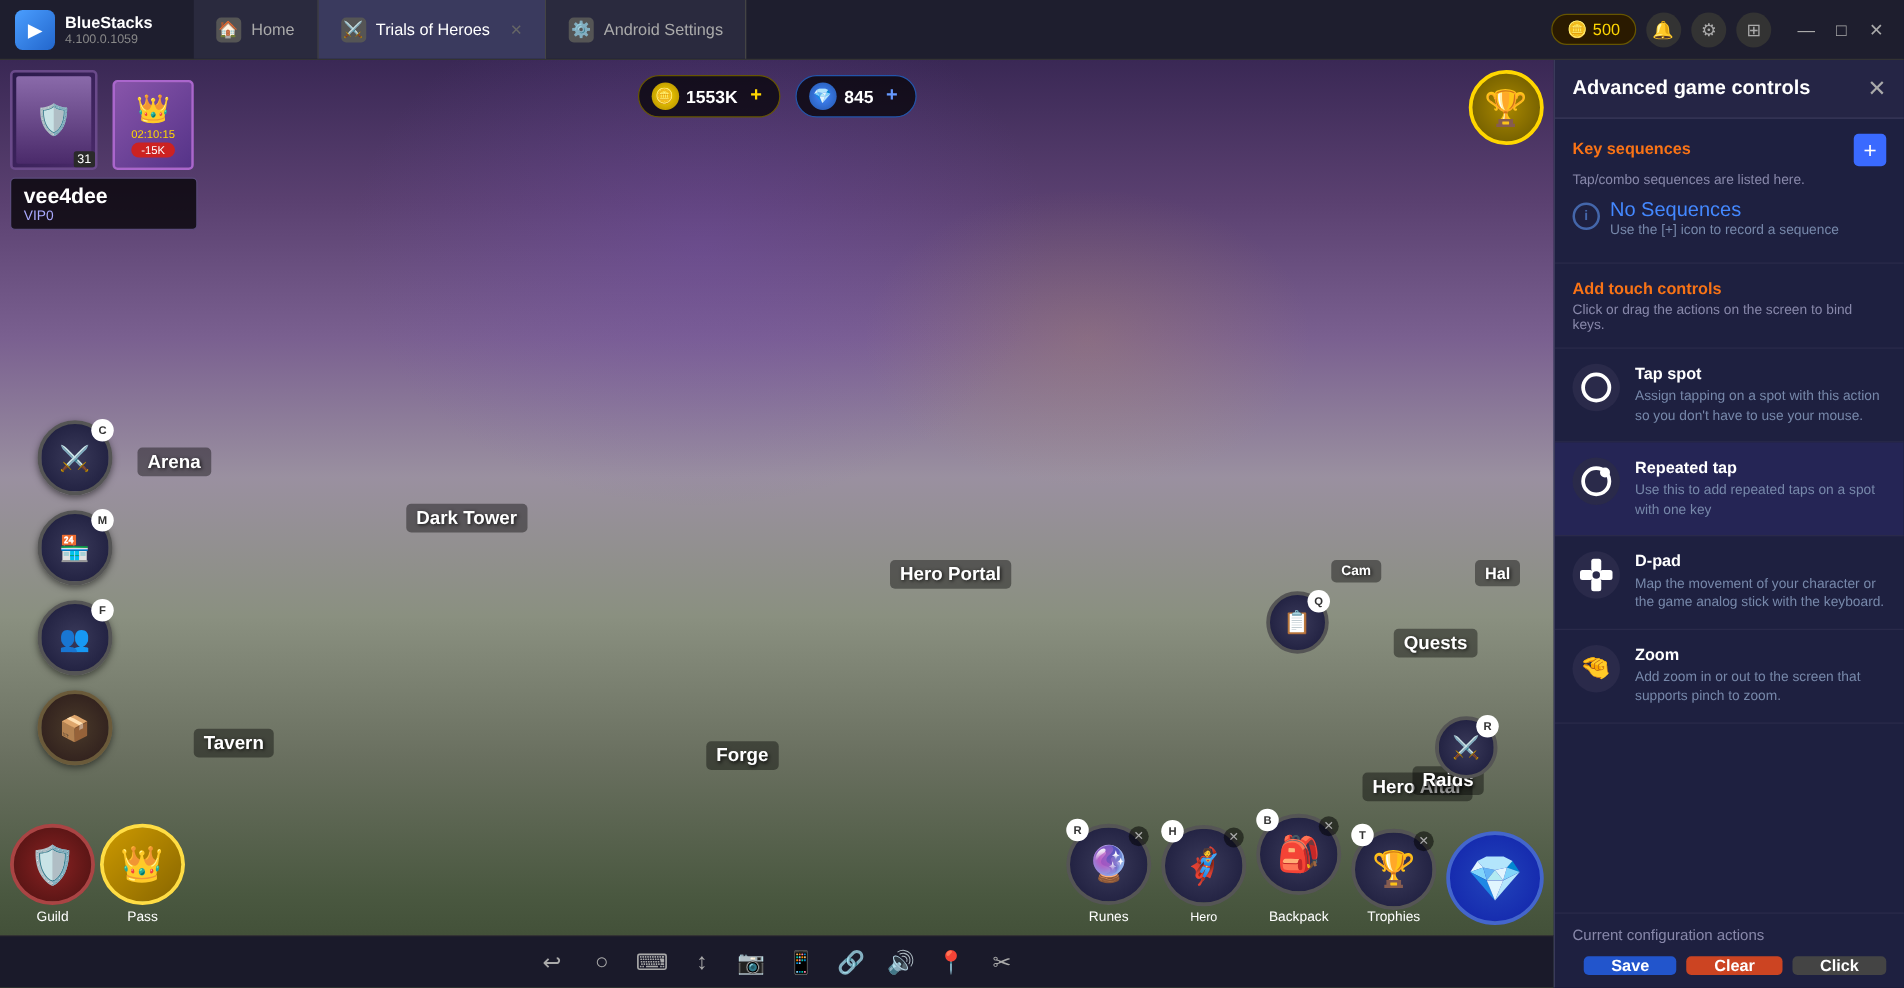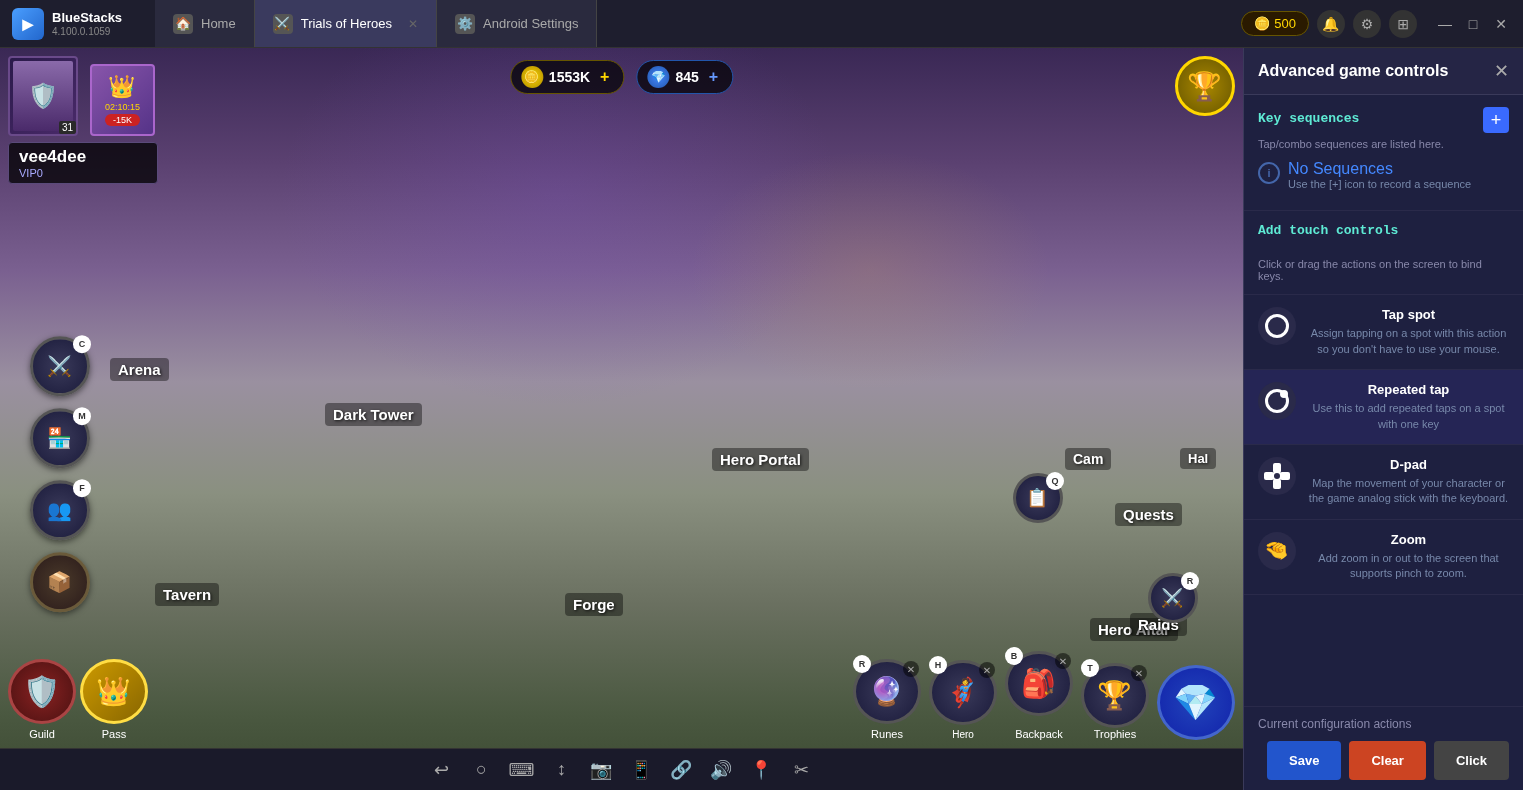--- a/index.html
+++ b/index.html
@@ -129,53 +129,53 @@
       padding: 12px 14px; background: #252545; border-bottom: 1px solid #3a3a5a;
     }
     .panel-title { color: white; font-size: 16px; font-weight: bold; }
     .panel-close { color: #aaa; font-size: 18px; cursor: pointer; }
     .panel-add-btn {
       width: 26px; height: 26px; background: #3a6aff; border-radius: 4px;
       display: flex; align-items: center; justify-content: center; color: white; font-size: 18px; cursor: pointer;
     }
 
     .panel-section { padding: 12px 14px; border-bottom: 1px solid #2a2a4a; }
-    .section-title { color: #5eead4; font-size: 13px; font-weight: bold; margin-bottom: 4px; font-family: Liberation Mono, monospace; }
+    .section-title { color: #f97316; font-size: 13px; font-weight: bold; margin-bottom: 4px; }
     .section-desc { color: #8888aa; font-size: 11px; line-height: 1.4; }
 
     .no-sequences { display: flex; align-items: flex-start; gap: 8px; padding: 8px 0; }
     .info-icon { width: 22px; height: 22px; border-radius: 50%; border: 2px solid #4466aa; display: flex; align-items: center; justify-content: center; color: #4466aa; font-size: 11px; font-weight: bold; flex-shrink: 0; margin-top: 2px; }
     .no-seq-text { color: #4488ff; font-size: 16px; }
     .no-seq-sub { color: #7788aa; font-size: 11px; }
 
     .add-touch-section { padding: 12px 14px; border-bottom: 1px solid #2a2a4a; }
-    .add-touch-desc { color: #8888aa; font-size: 11px; margin-top: 20px; }
+    .add-touch-desc { color: #8888aa; font-size: 11px; margin-top: 4px; }
 
     .control-item {
       display: flex; align-items: flex-start; gap: 12px; padding: 12px 14px; border-bottom: 1px solid #2a2a4a;
       cursor: pointer;
     }
     .ctrl-icon {
       width: 38px; height: 38px; background: #2a2a4a; border-radius: 50%;
       display: flex; align-items: center; justify-content: center; flex-shrink: 0;
       font-size: 18px; color: white;
     }
-    .ctrl-info { flex: 1; text-align: center; }
+    .ctrl-info { flex: 1; }
     .ctrl-name { color: white; font-size: 13px; font-weight: bold; margin-bottom: 4px; }
     .ctrl-desc { color: #7788aa; font-size: 11px; line-height: 1.4; }
 
     .panel-footer {
       margin-top: auto; padding: 10px 14px;
       display: flex; flex-direction: column; gap: 4px;
       border-top: 1px solid #2a2a4a; background: #1e2040;
     }
     .current-config-title { color: #8888aa; font-size: 12px; margin-bottom: 6px; }
     .footer-buttons { display: flex; gap: 8px; justify-content: flex-end; }
     .footer-btn {
-      padding: 12px 22px; border-radius: 4px; font-size: 13px; font-weight: bold; cursor: pointer; border: none;
+      padding: 0 22px; border-radius: 4px; font-size: 13px; font-weight: bold; cursor: pointer; border: none;
     }
     .save-btn { background: #2255cc; color: white; }
     .clear-btn { background: #cc4422; color: white; }
     .more-btn { background: #444; color: white; }
 
     
     .scene-bg {
       position: absolute; top: 0; left: 0; right: 0; bottom: 0;
       background: 
         radial-gradient(ellipse 400px 300px at 45% 20%, rgba(120, 80, 180, 0.3) 0%, transparent 70%),
@@ -290,21 +290,21 @@
     </div>
 
     <div class="location-label" style="top: 310px; left: 110px;">Arena</div>
     <div class="location-label" style="top: 355px; left: 325px;">Dark Tower</div>
     <div class="location-label" style="top: 400px; left: 712px;">Hero Portal</div>
     <div class="location-label" style="top: 535px; left: 155px;">Tavern</div>
     <div class="location-label" style="top: 545px; left: 565px;">Forge</div>
     <div class="location-label" style="top: 570px; left: 1090px;">Hero Altar</div>
     <div class="location-label" style="top: 455px; left: 1115px;">Quests</div>
     <div class="location-label" style="top: 565px; left: 1130px;">Raids</div>
-    <div class="location-label" style="top: 400px; left: 1065px; font-size: 14px;">Cam</div>
+    <div class="location-label" style="top: 400px; left: 1065px; font-size: 11px;">Cam</div>
     <div class="location-label" style="top: 400px; left: 1180px; font-size: 13px;">Hal</div>
 
     <div style="position:absolute; top: 425px; right: 180px; width: 50px; height: 50px; border-radius: 50%; background: radial-gradient(circle, #3a3a5a, #1a1a3a); border: 3px solid #555; display: flex; align-items: center; justify-content: center; cursor: pointer;">
       <div style="background: white; color: #333; font-size: 9px; font-weight: bold; width: 18px; height: 18px; border-radius: 50%; display: flex; align-items: center; justify-content: center; position: absolute; top: -4px; right: -4px;">Q</div>
       <span style="font-size:18px; color: white;">📋</span>
     </div>
 
     <div style="position:absolute; top: 525px; right: 45px; width: 50px; height: 50px; border-radius: 50%; background: radial-gradient(circle, #3a3a5a, #1a1a3a); border: 3px solid #555; display: flex; align-items: center; justify-content: center; cursor: pointer;">
       <div style="background: white; color: #333; font-size: 9px; font-weight: bold; width: 18px; height: 18px; border-radius: 50%; display: flex; align-items: center; justify-content: center; position: absolute; top: -4px; right: -4px;">R</div>
       <span style="font-size:18px; color: white;">⚔️</span>

